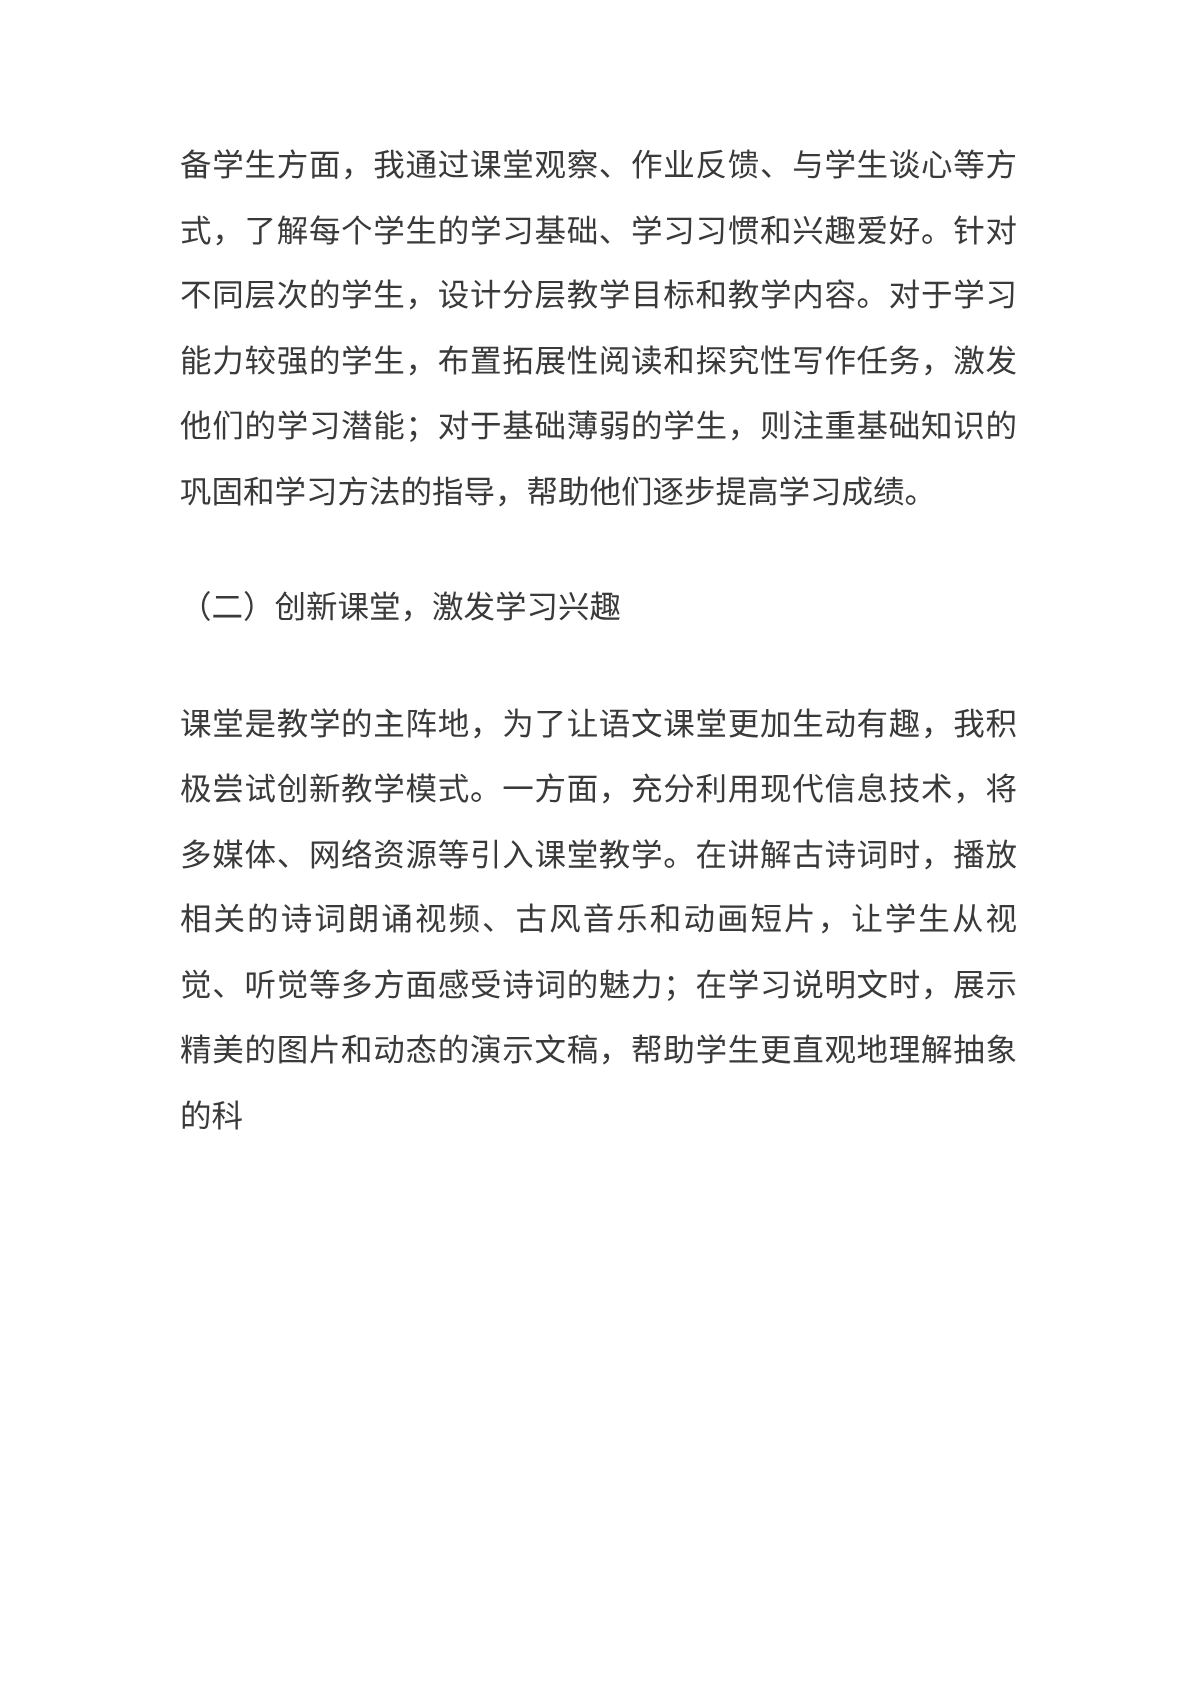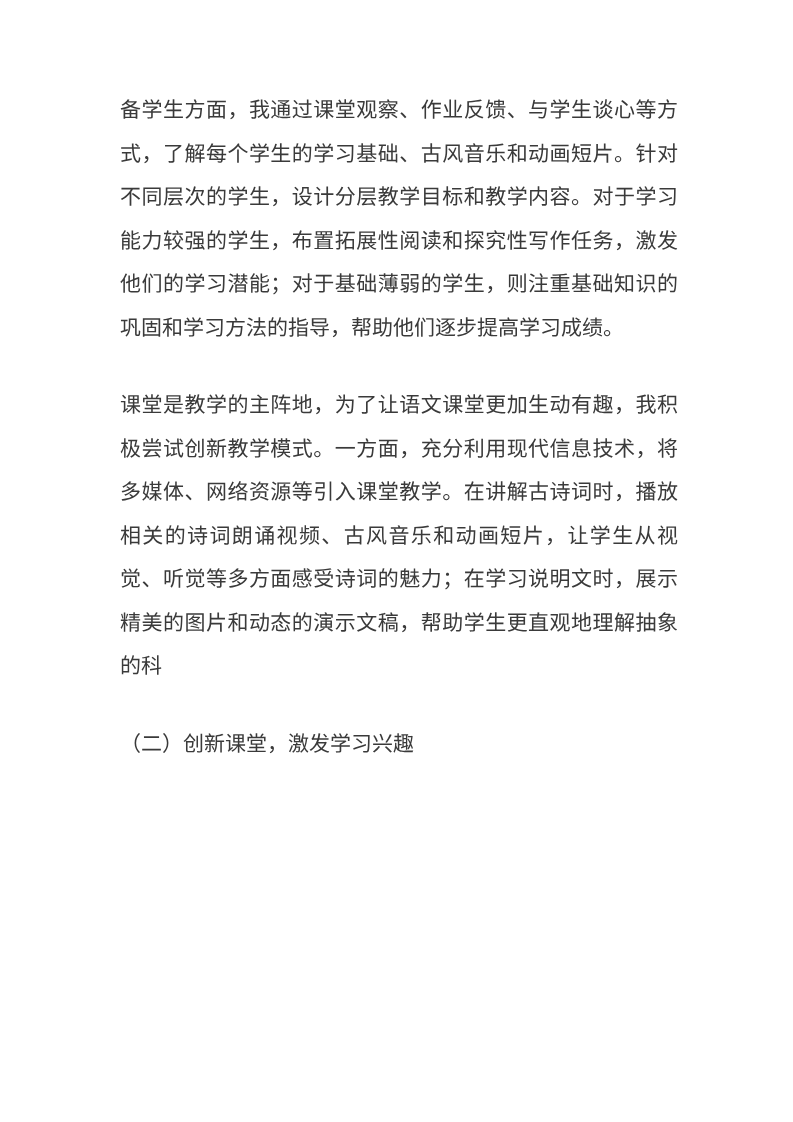--- a/index.html
+++ b/index.html
@@ -37,17 +37,17 @@
   }
   .para.heading {
     text-align: left;
   }
 </style>
 </head>
 <body>
 
 <div class="page">
   <div class="doc-body">
-      <p class="para">备学生方面，我通过课堂观察、作业反馈、与学生谈心等方式，了解每个学生的学习基础、古风音乐和动画短片。针对不同层次的学生，设计分层教学目标和教学内容。对于学习能力较强的学生，布置拓展性阅读和探究性写作任务，激发他们的学习潜能；对于基础薄弱的学生，则注重基础知识的巩固和学习方法的指导，帮助他们逐步提高学习成绩。</p>
+      <p class="para">备学生方面，我通过课堂观察、作业反馈、与学生谈心等方式，了解每个学生的学习基础、学习习惯和兴趣爱好。针对不同层次的学生，设计分层教学目标和教学内容。对于学习能力较强的学生，布置拓展性阅读和探究性写作任务，激发他们的学习潜能；对于基础薄弱的学生，则注重基础知识的巩固和学习方法的指导，帮助他们逐步提高学习成绩。</p>
+      <p class="para heading">（二）创新课堂，激发学习兴趣</p>
       <p class="para">课堂是教学的主阵地，为了让语文课堂更加生动有趣，我积极尝试创新教学模式。一方面，充分利用现代信息技术，将多媒体、网络资源等引入课堂教学。在讲解古诗词时，播放相关的诗词朗诵视频、古风音乐和动画短片，让学生从视觉、听觉等多方面感受诗词的魅力；在学习说明文时，展示精美的图片和动态的演示文稿，帮助学生更直观地理解抽象的科</p>
-      <p class="para heading">（二）创新课堂，激发学习兴趣</p>
     </div>
 </div>
 
 </body></html>

